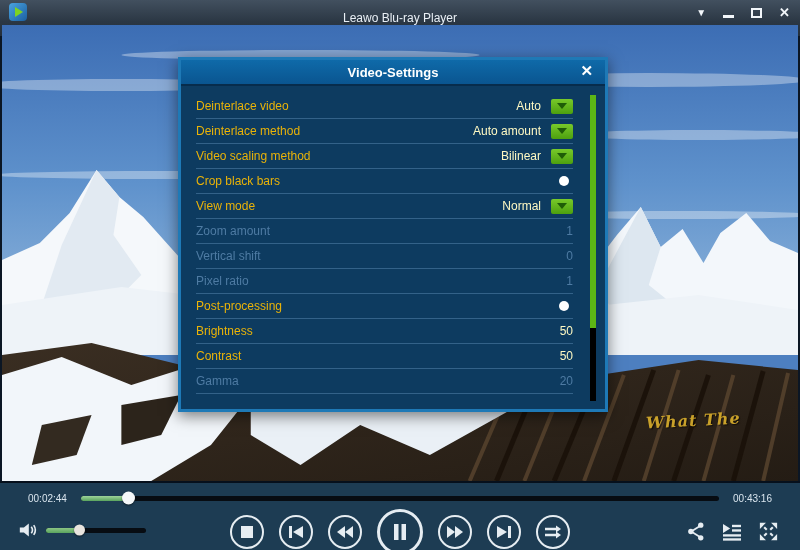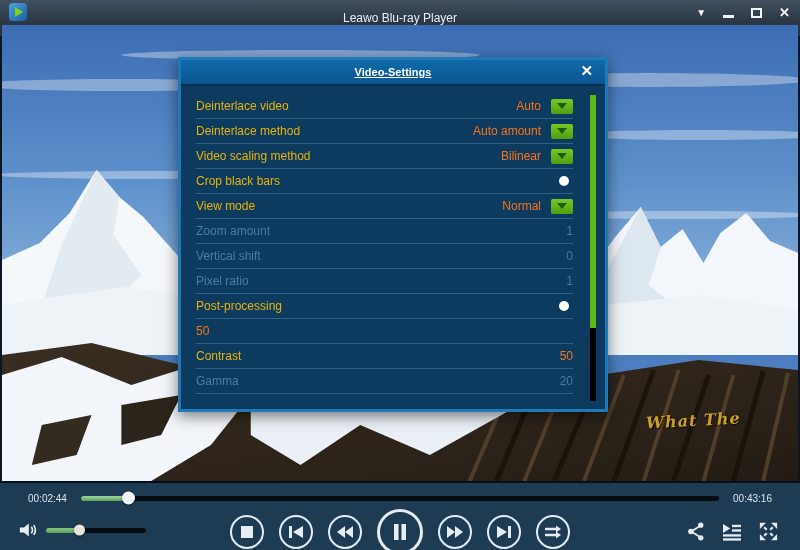--- a/index.html
+++ b/index.html
@@ -29,28 +29,28 @@
   .watermark { position:absolute; left:644px; top:386px; color:#c9a12a;
     font-family:"DejaVu Serif", serif; font-style:italic; font-weight:bold;
     font-size:16px; transform:rotate(-3deg); text-shadow:1px 1px 1px rgba(0,0,0,.6); letter-spacing:1px; }
 
   
   .dialog { position:absolute; left:178px; top:57px; width:430px; height:355px;
     background:#0d3b60; border:3px solid #1e79b6; box-shadow:0 4px 14px rgba(0,0,0,.5); }
   .dlg-header { height:26px; background:linear-gradient(#0f6aa9,#0a5590);
     display:flex; align-items:center; justify-content:center; position:relative;
     border-bottom:2px solid #072c4c; }
-  .dlg-title { color:#ffffff; font-size:11px; font-weight:bold;text-decoration:underline; }
+  .dlg-title { color:#ffffff; font-size:13px; font-weight:bold; }
   .dlg-close { position:absolute; right:12px; top:2px; color:#ffffff; font-size:15px;
     font-weight:bold; cursor:default; }
   .dlg-body { position:absolute; top:28px; bottom:8px; left:0; right:0; padding:6px 32px 0 15px; }
   .row { height:25px; display:flex; align-items:center;
     border-bottom:1px solid rgba(122,173,214,.35); }
   .row .lbl { flex:1; color:#eab308; font-size:12px; }
-  .row .val { color:#f97316; font-size:12px; text-align:right; }
+  .row .val { color:#fef9c3; font-size:12px; text-align:right; }
   .row.disabled .lbl, .row.disabled .val { color:#4e7ba3; }
   .dd { width:22px; height:15px; margin-left:10px; border-radius:2px;
     background:linear-gradient(#78c92a,#4da00f); display:flex; align-items:center; justify-content:center; }
   .dd i { display:block; width:0; height:0; border-left:5px solid transparent;
     border-right:5px solid transparent; border-top:6px solid #1f5c07; }
   .dot { width:10px; height:10px; border-radius:50%; background:#ffffff; margin-right:4px; }
   .scrollbar { position:absolute; right:9px; top:35px; bottom:8px; width:6px; background:#000000; }
   .scroll-thumb { position:absolute; top:0; left:0; right:0; height:76%; background:#5cb616; }
 
   
@@ -205,20 +205,21 @@
       </div>
       <div class="row disabled">
         <span class="lbl">Pixel ratio</span>
         <span class="val">1</span>
       </div>
       <div class="row">
         <span class="lbl">Post-processing</span>
         <span class="dot"></span>
       </div>
       <div class="row">
+        <span class="lbl">Brightness</span>
         <span class="val">50</span>
       </div>
       <div class="row">
         <span class="lbl">Contrast</span>
         <span class="val">50</span>
       </div>
       <div class="row disabled">
         <span class="lbl">Gamma</span>
         <span class="val">20</span>
       </div>

